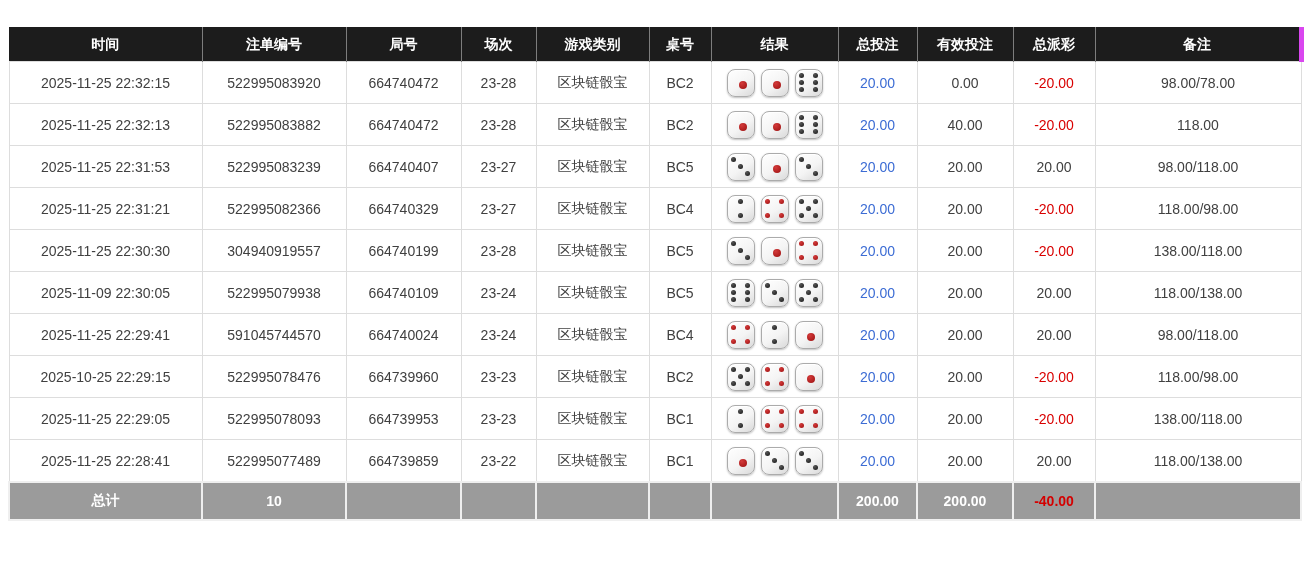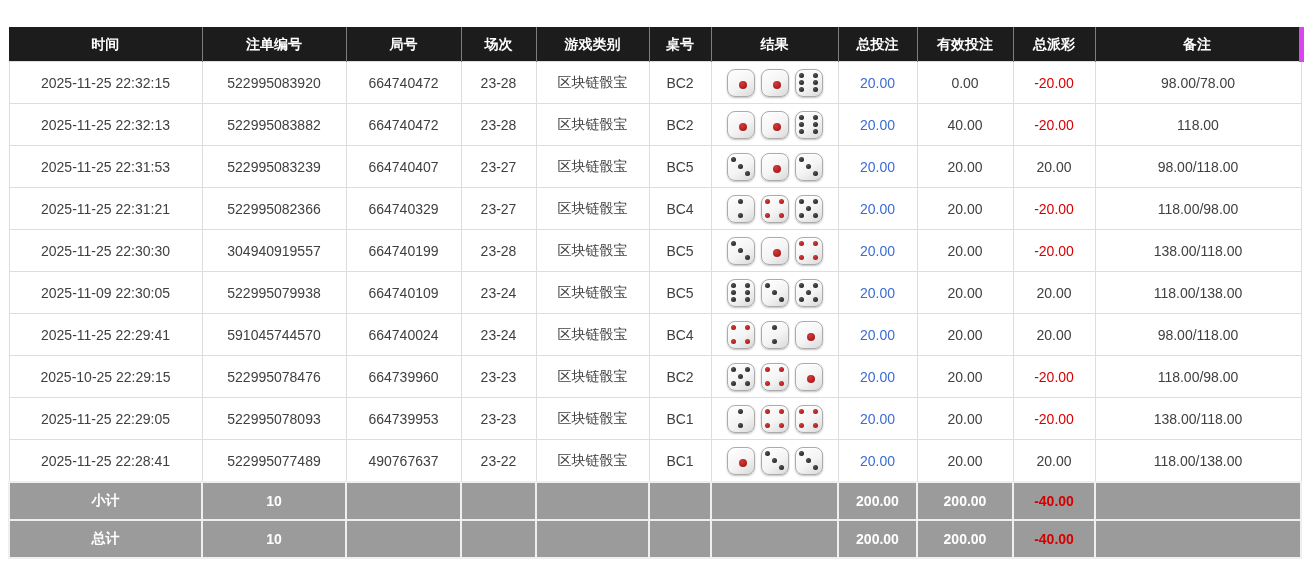--- a/index.html
+++ b/index.html
@@ -509,21 +509,21 @@
             </div>
           </td>
           <td class="blue">20.00</td>
           <td>20.00</td>
           <td class="red">-20.00</td>
           <td>138.00/118.00</td>
         </tr>
         <tr>
           <td>2025-11-25 22:28:41</td>
           <td>522995077489</td>
-          <td>490767637</td>
+          <td>664739859</td>
           <td>23-22</td>
           <td>区块链骰宝</td>
           <td>BC1</td>
           <td>
             <div class="dice">
               <span class="die v1 redpips">
                 <i style="background: transparent; grid-area: 1 / 1;"></i>
                 <i style="background: transparent; grid-area: 1 / 2;"></i>
                 <i style="background: transparent; grid-area: 1 / 3;"></i>
                 <i style="background: transparent; grid-area: 2 / 1;"></i>
@@ -557,33 +557,20 @@
               </span>
             </div>
           </td>
           <td class="blue">20.00</td>
           <td>20.00</td>
           <td>20.00</td>
           <td>118.00/138.00</td>
         </tr>
       </tbody>
     <tfoot>
-        <tr>
-          <td>小计</td>
-          <td>10</td>
-          <td></td>
-          <td></td>
-          <td></td>
-          <td></td>
-          <td></td>
-          <td>200.00</td>
-          <td>200.00</td>
-          <td class="red">-40.00</td>
-          <td></td>
-        </tr>
         <tr>
           <td>总计</td>
           <td>10</td>
           <td></td>
           <td></td>
           <td></td>
           <td></td>
           <td></td>
           <td>200.00</td>
           <td>200.00</td>

